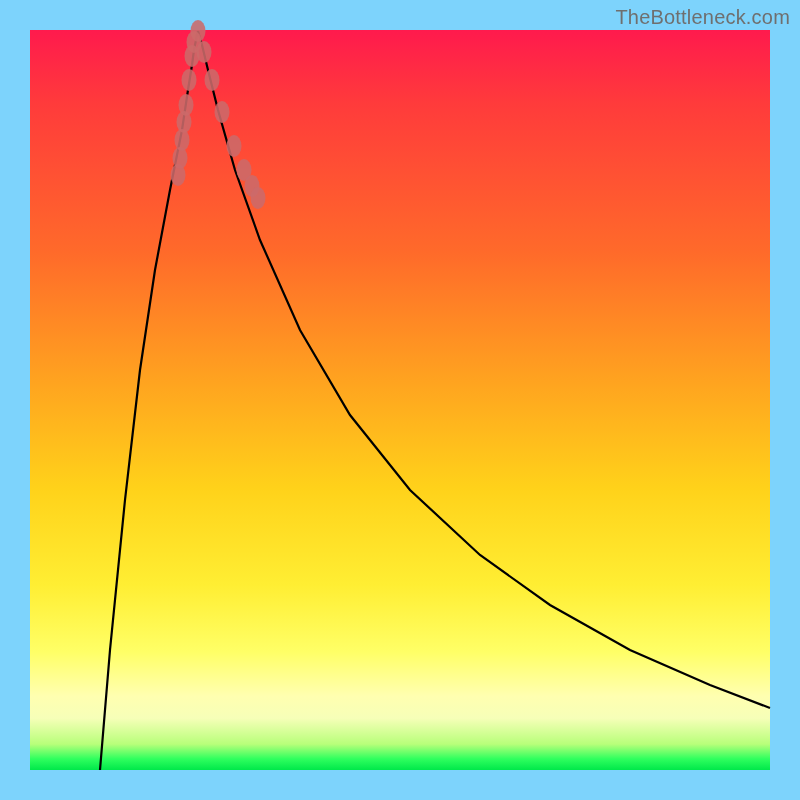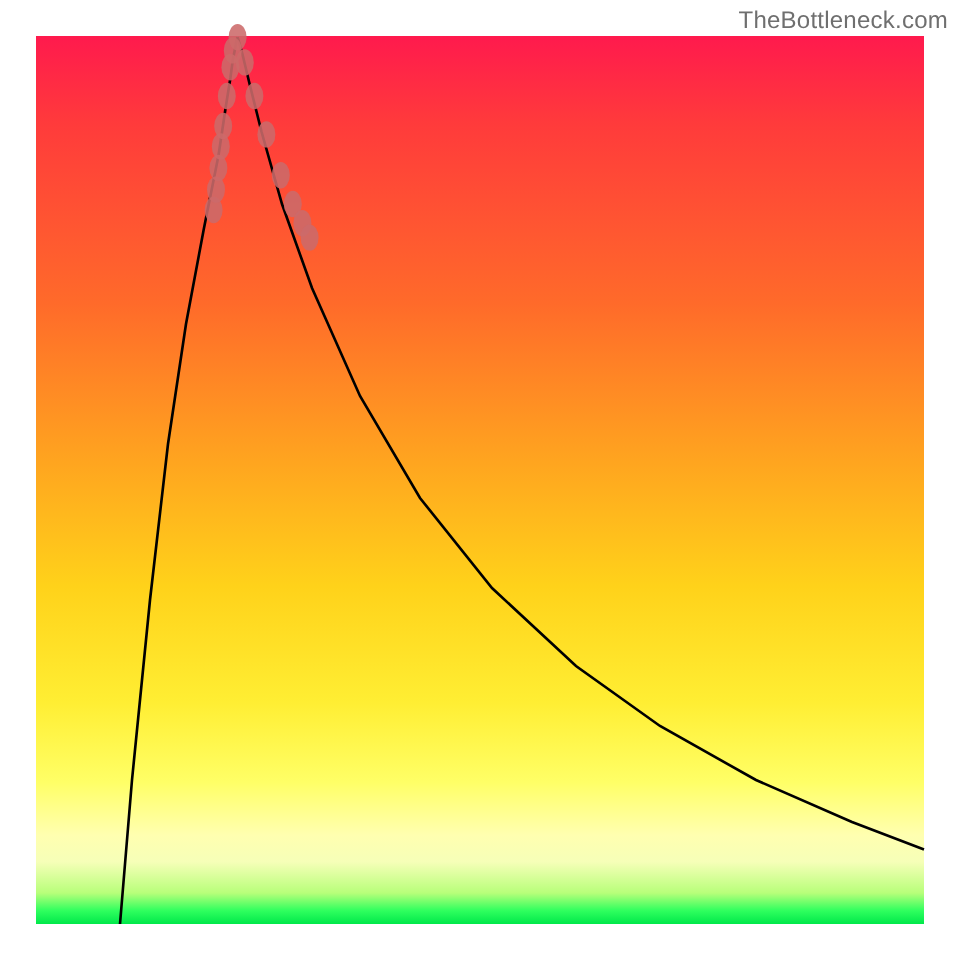--- a/index.html
+++ b/index.html
@@ -10,21 +10,21 @@
     background: #000;
     overflow: hidden;
     font-family: Arial, Helvetica, sans-serif;
   }
   .frame {
     position: absolute;
     left: 0;
     top: 0;
     width: 800px;
     height: 800px;
-    background: #ffffff;
+    background: #7dd3fc;
   }
   .plot-area {
     position: absolute;
     left: 30px;
     top: 30px;
     width: 740px;
     height: 740px;
     
     background: linear-gradient(
       to bottom,

